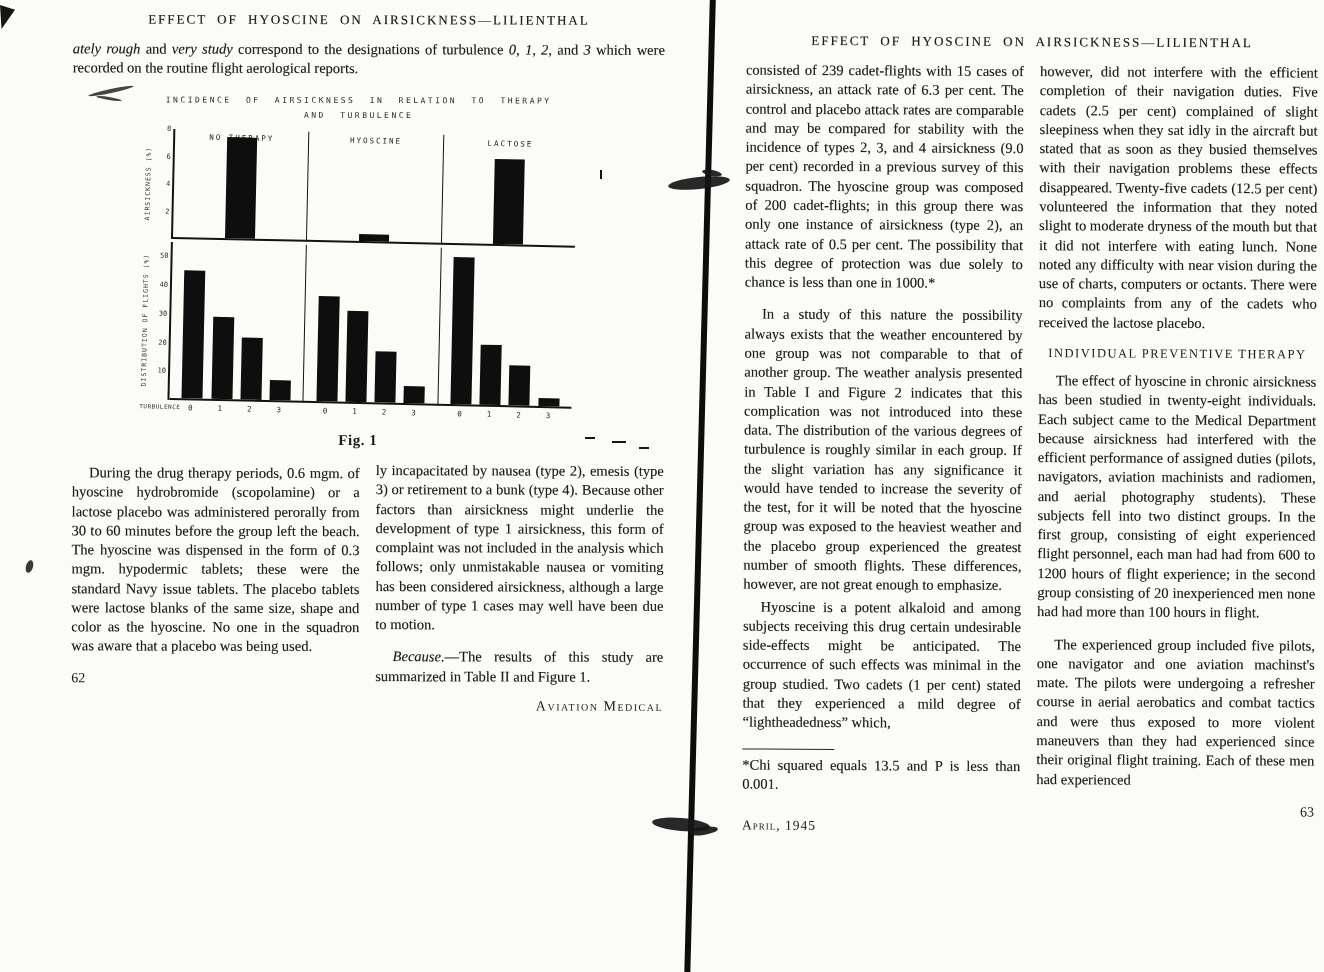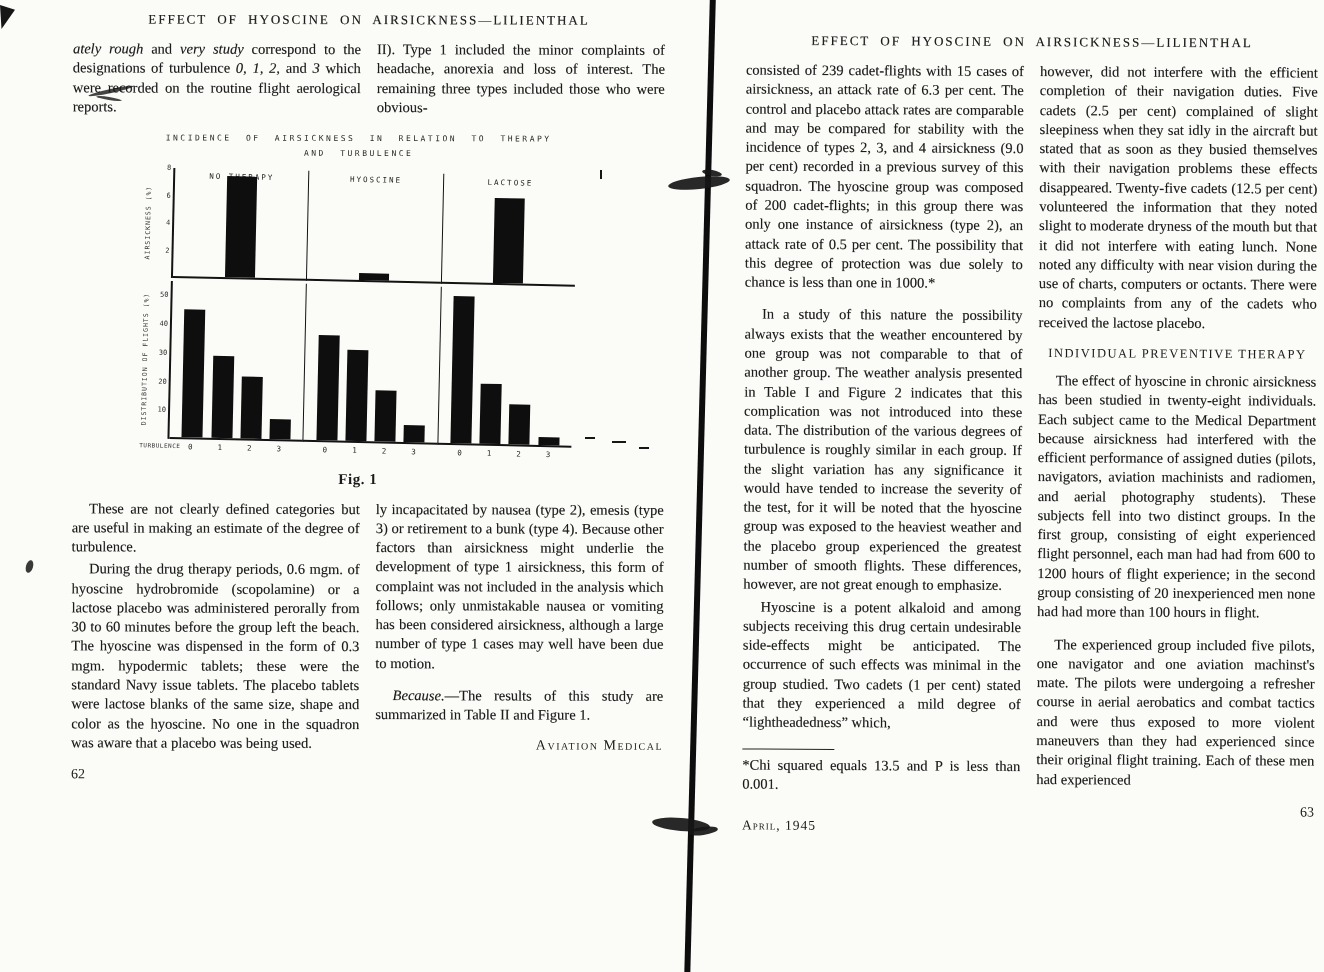--- a/index.html
+++ b/index.html
@@ -153,23 +153,20 @@
 </head>
 <body>
 
 <div class="page" id="left-page">
   <div class="running-head">EFFECT OF HYOSCINE ON AIRSICKNESS—LILIENTHAL</div>
 
   <div class="cols">
     <div class="col">
       <p><em class="ital">ately rough</em><span> and </span><em class="ital">very study</em><span> correspond to the designations of turbulence </span><em class="ital">0, 1, 2,</em><span> and </span><em class="ital">3</em><span> which were recorded on the routine flight aerological reports.</span></p>
     </div>
-    <div class="col">
-      <p>II). Type 1 included the minor complaints of headache, anorexia and loss of interest. The remaining three types included those who were obvious-</p>
-    </div>
   </div>
 
   <div class="figure">
     <div class="fig-body">
       <div class="fig-title">INCIDENCE OF AIRSICKNESS IN RELATION TO THERAPY AND TURBULENCE</div>
       <div class="fig-chart">
         <div class="fig-row fig-row-top">
           <div class="fig-ylabel">AIRSICKNESS (%)</div>
           <div class="fig-yticks" id="top-yticks">
               <span class="ytick" style="bottom: 25%;">2</span>
@@ -245,21 +242,20 @@
               </div>
             </div>
         </div>
       </div>
       <div class="fig-caption">Fig. 1</div>
     </div>
   </div>
 
   <div class="cols">
     <div class="col">
-      <p class="indent">These are not clearly defined categories but are useful in making an estimate of the degree of turbulence.</p>
       <p class="indent gap-sm">During the drug therapy periods, 0.6 mgm. of hyoscine hydrobromide (scopolamine) or a lactose placebo was administered perorally from 30 to 60 minutes before the group left the beach. The hyoscine was dispensed in the form of 0.3 mgm. hypodermic tablets; these were the standard Navy issue tablets. The placebo tablets were lactose blanks of the same size, shape and color as the hyoscine. No one in the squadron was aware that a placebo was being used.</p>
       <div class="page-number">62</div>
     </div>
     <div class="col">
       <p>ly incapacitated by nausea (type 2), emesis (type 3) or retirement to a bunk (type 4). Because other factors than airsickness might underlie the development of type 1 airsickness, this form of complaint was not included in the analysis which follows; only unmistakable nausea or vomiting has been considered airsickness, although a large number of type 1 cases may well have been due to motion.</p>
       <p class="indent gap-top"><em class="ital">Because.</em><span>—The results of this study are summarized in Table II and Figure 1.</span></p>
       <div class="journal-footer">Aviation Medical</div>
     </div>
   </div>
 </div>

